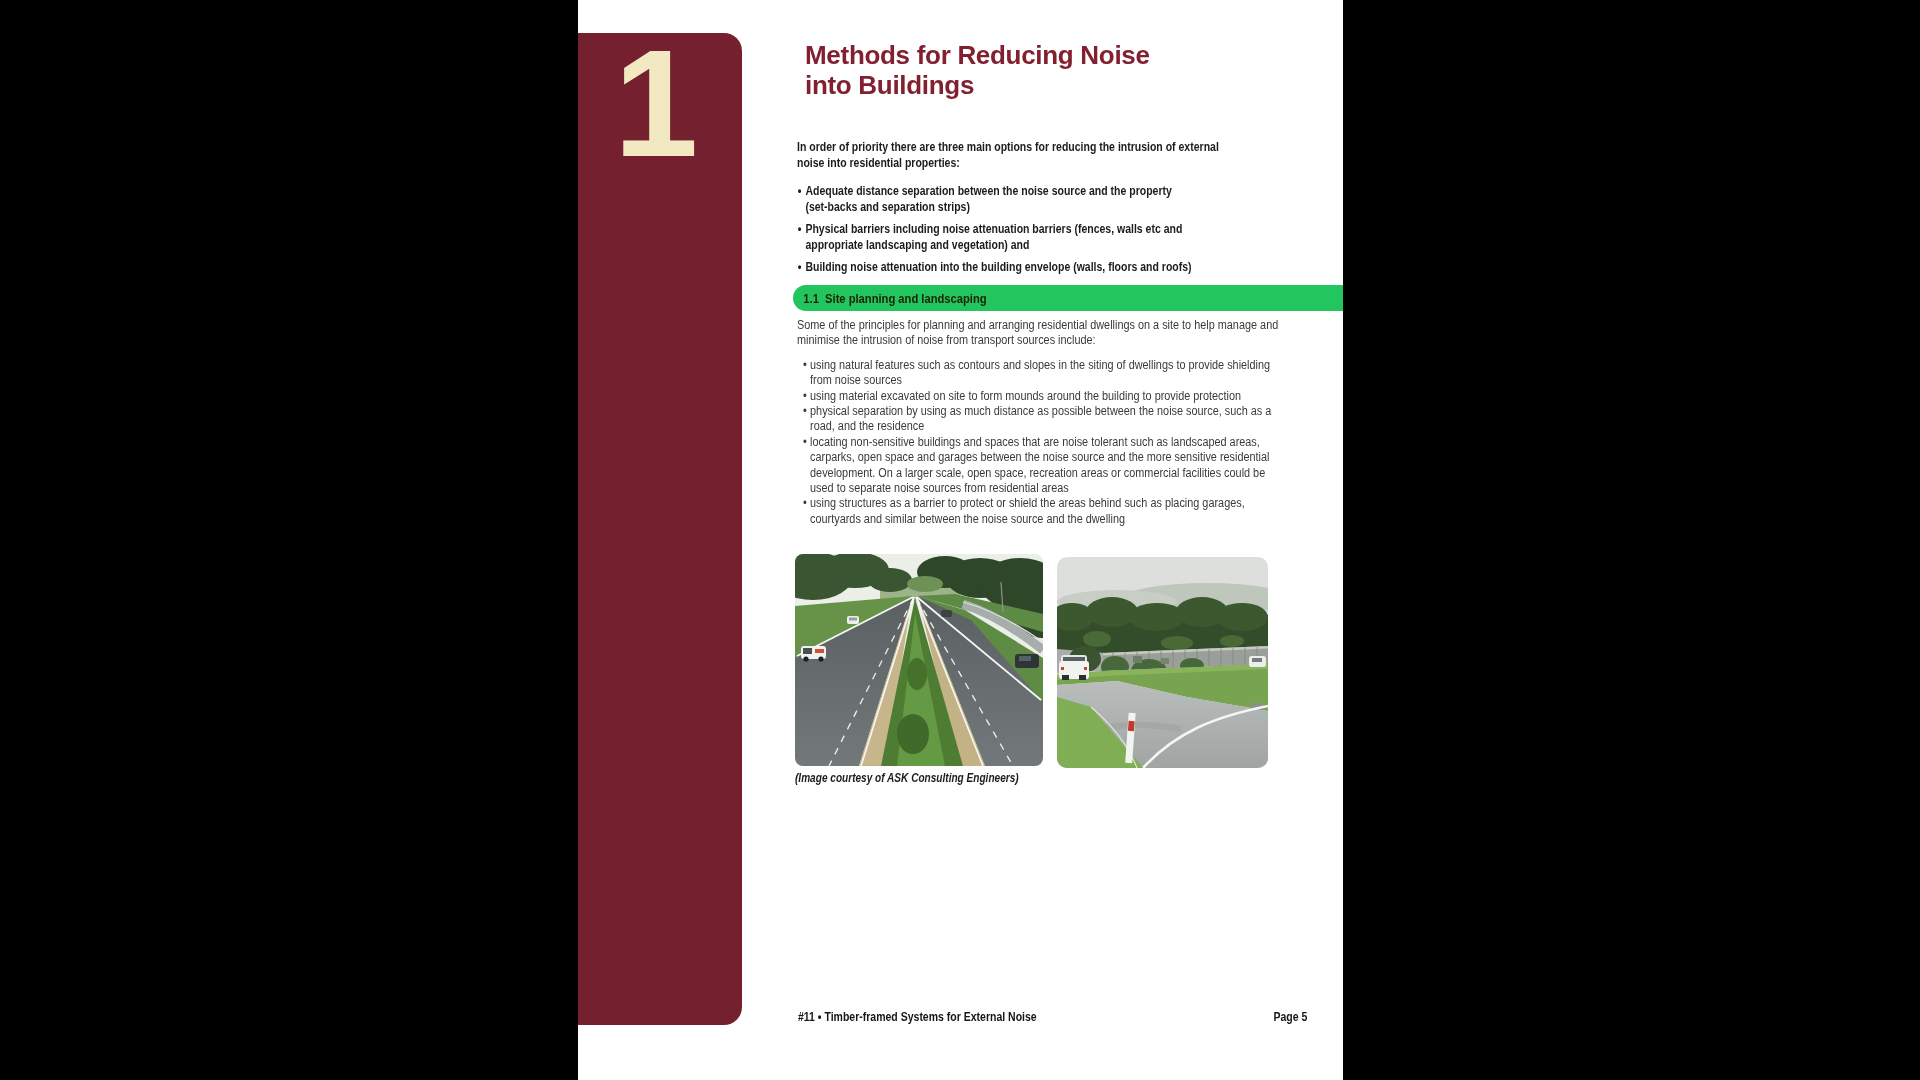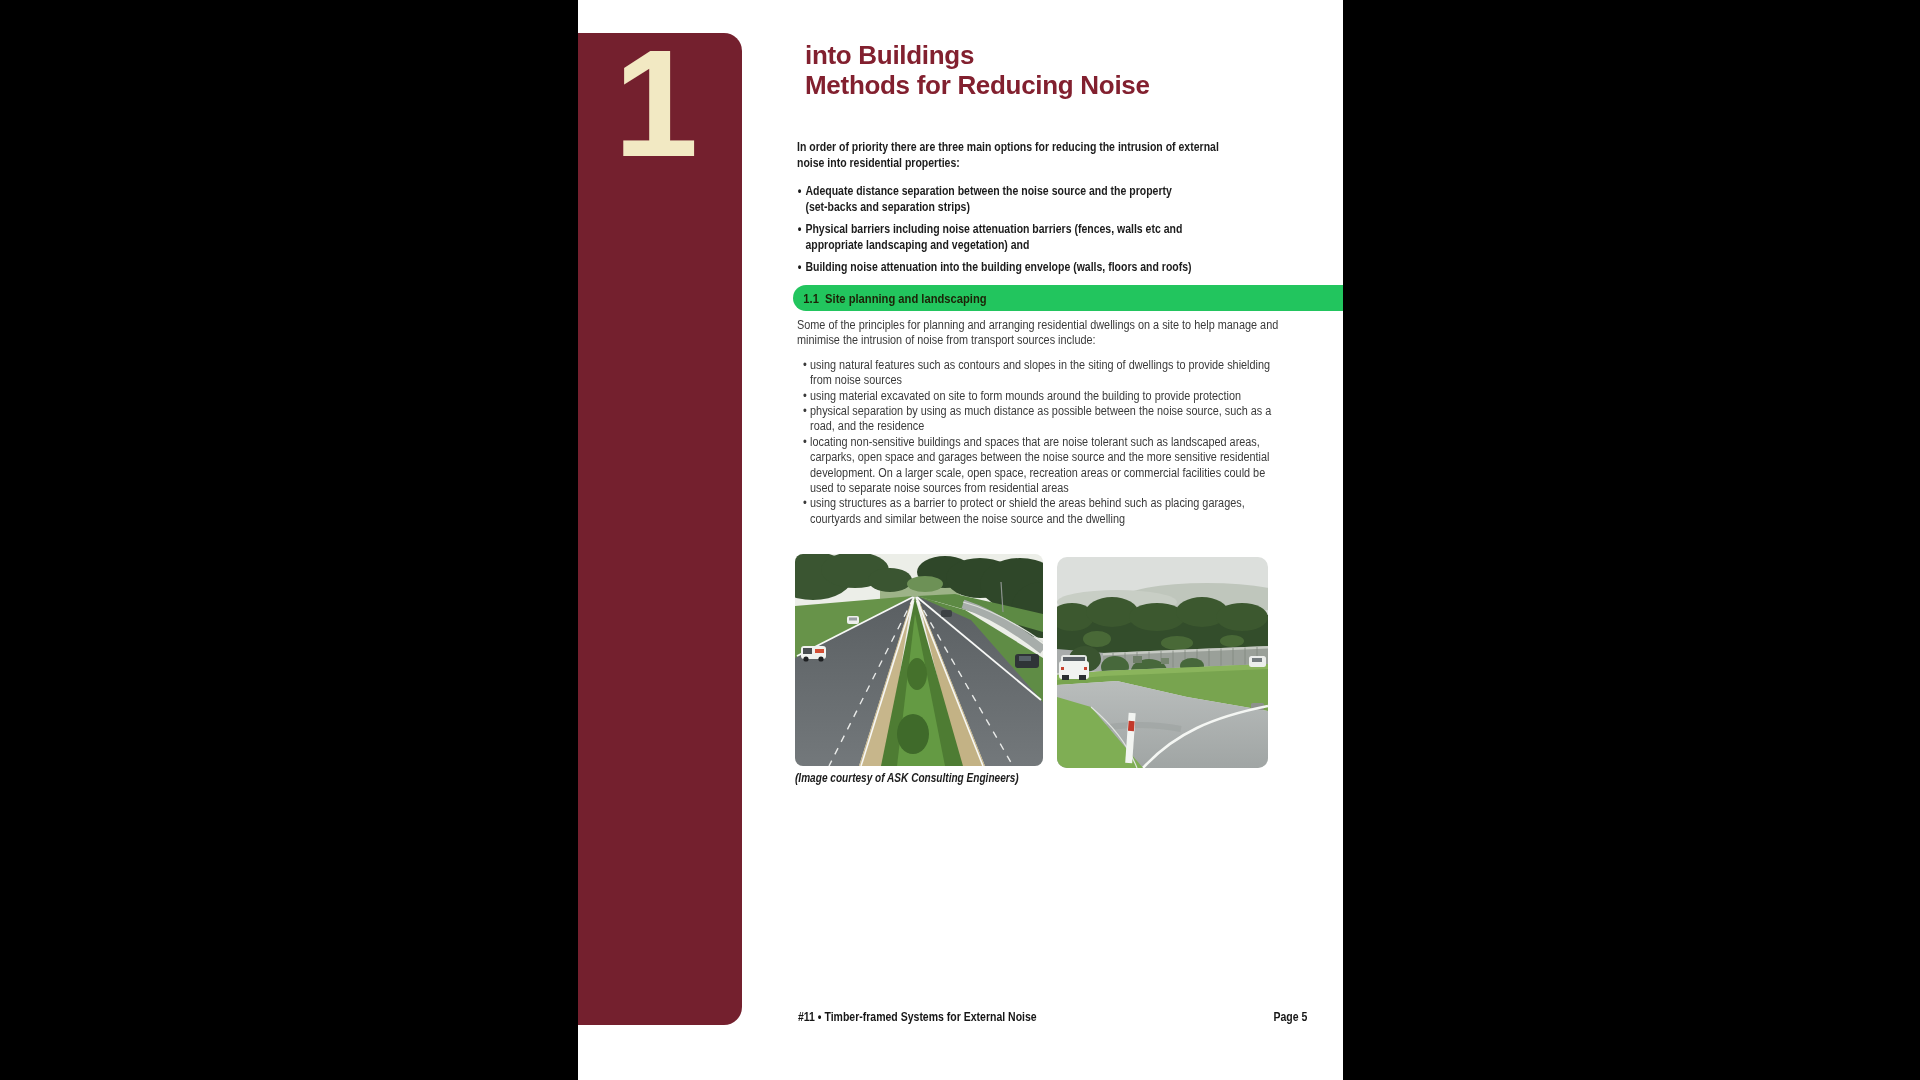--- a/index.html
+++ b/index.html
@@ -63,22 +63,22 @@
 <body>
 
 <div class="stage">
   <div class="page">
 
     <div class="chapter-tab">
       <div class="chapter-number">1</div>
     </div>
 
     <h1 class="doc-title">
+      <div class="line">Methods for Reducing Noise</div>
       <div class="line">into Buildings</div>
-      <div class="line">Methods for Reducing Noise</div>
     </h1>
 
     <div class="intro cond84">
       <div>
         <div class="line">In order of priority there are three main options for reducing the intrusion of external</div>
         <div class="line">noise into residential properties:</div>
       </div>
       <div class="b-item first">
         <span class="mk">•</span>
         <div>

